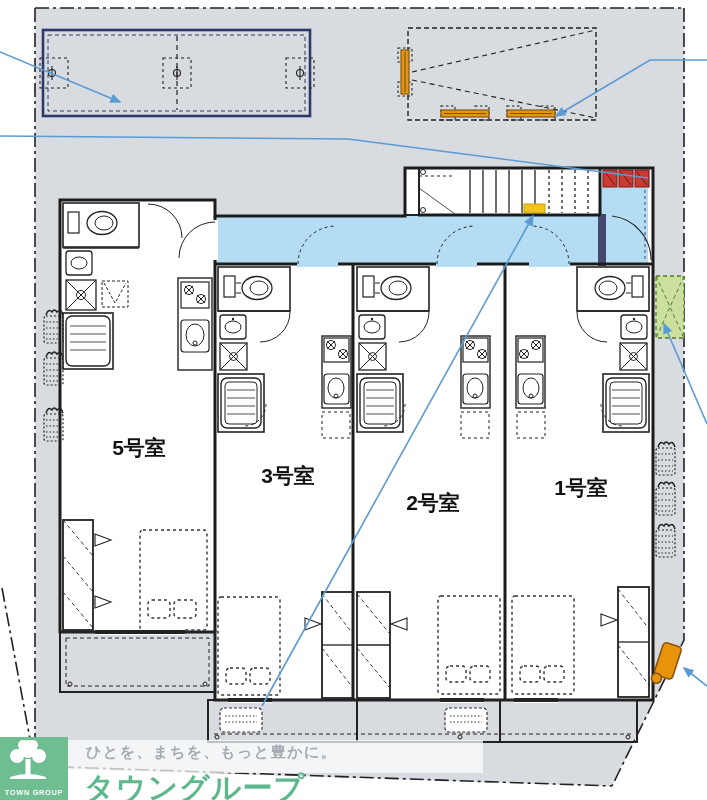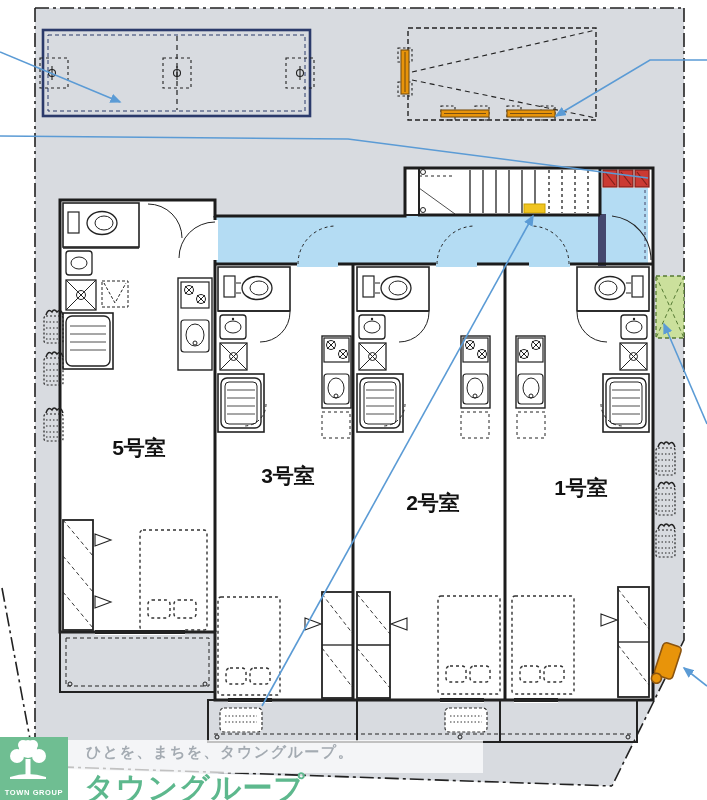--- a/index.html
+++ b/index.html
@@ -359,15 +359,15 @@
       <circle cx="17" cy="19" r="7"></circle>
       <circle cx="39" cy="19" r="7"></circle>
       <circle cx="23" cy="8" r="5"></circle>
       <circle cx="33" cy="8" r="5"></circle>
       <rect x="25.5" y="22" width="5" height="16"></rect>
       <path d="M10,40 q18,-6 36,0 l0,2 l-36,0 z"></path>
     </g>
   </svg>
   <div class="logo-text">TOWN GROUP</div>
 </div>
-<div class="tagline">ひとを、まちを、タウングループ。</div>
+<div class="tagline">ひとを、まちを、もっと豊かに。</div>
 <div class="brand">タウングループ</div>
 </div>
 
 </body></html>

